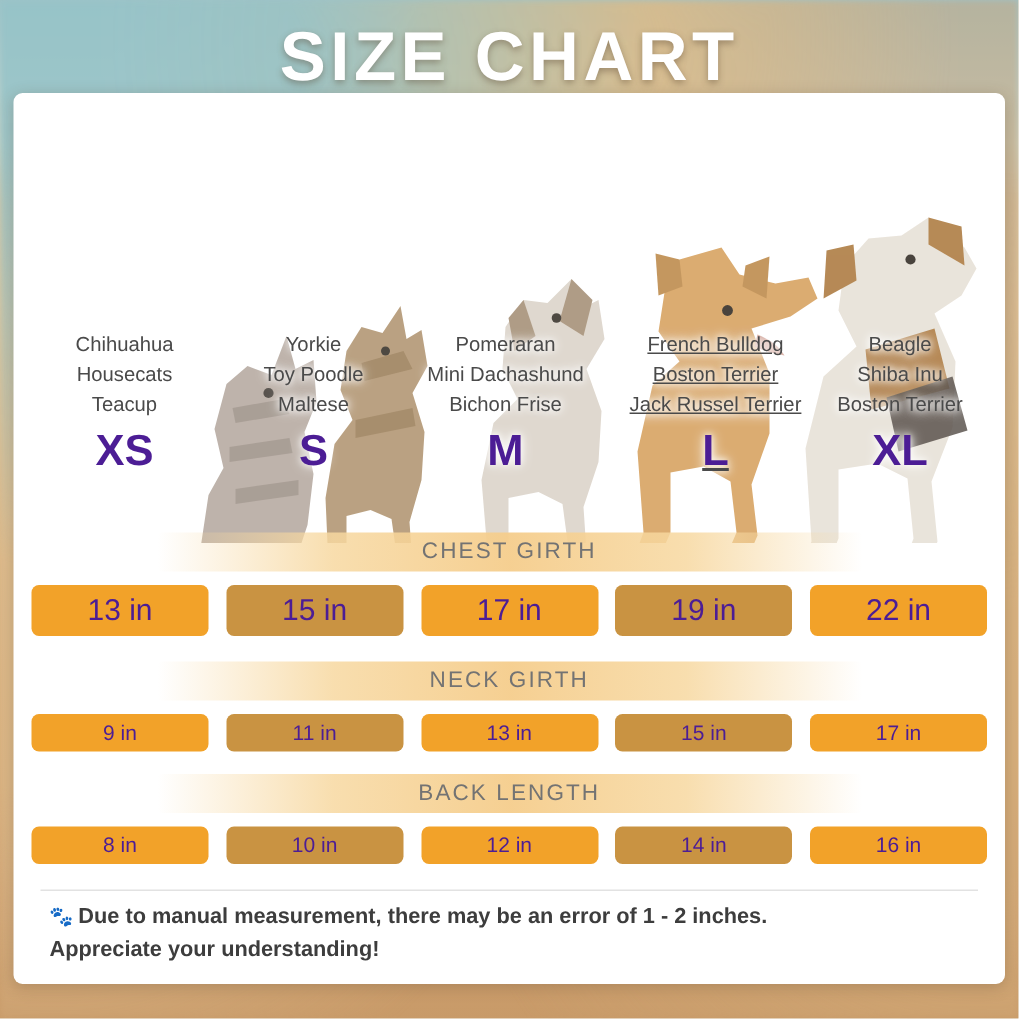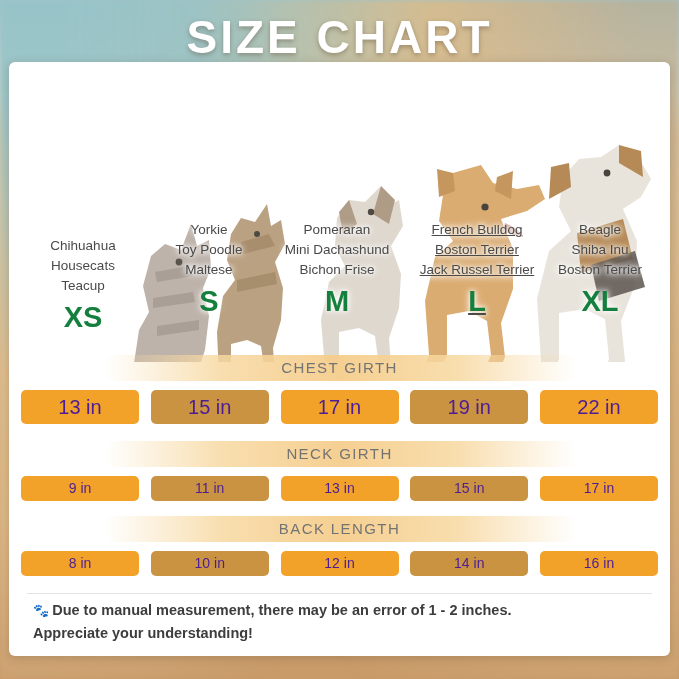--- a/index.html
+++ b/index.html
@@ -101,21 +101,21 @@
     text-align: center;
     color: #4a4a4a;
     font-size: 13.5px;
     line-height: 20px;
     z-index: 3;
     text-shadow: 0 0 4px #fff, 0 0 7px #fff, 0 0 10px #fff;
   }
   .size-letter {
     font-size: 29px;
     font-weight: bold;
-    color: #15803d;
+    color: #4c1d95;
     line-height: 34px;
     margin-top: 4px;
     text-shadow: 0 0 5px #fff, 0 0 9px #fff;
   }
 
   
   .section-head {
     position: relative;
     height: 26px;
     margin: 0 auto;
@@ -265,21 +265,21 @@
               <path d="M70 96 l46 -14 10 40 -52 14z"></path>
             </g>
             <g fill="#4d4540">
               <path d="M84 128 l44 -14 10 36 -46 14z" opacity=".85"></path>
             </g>
             <circle cx="100" cy="36" r="3.4" fill="#3a342d"></circle>
           </svg>
         </div>
       </div>
 
-      <div class="breed-col" style="left:12px; top:174px; width:124px;text-align:center;">
+      <div class="breed-col" style="left:12px; top:158px; width:124px;text-align:center;">
         <div>Chihuahua</div>
         <div>Housecats</div>
         <div>Teacup</div>
         <div class="size-letter">XS</div>
       </div>
 
       <div class="breed-col" style="left:140px; top:158px; width:120px;">
         <div>Yorkie</div>
         <div>Toy Poodle</div>
         <div>Maltese</div>

